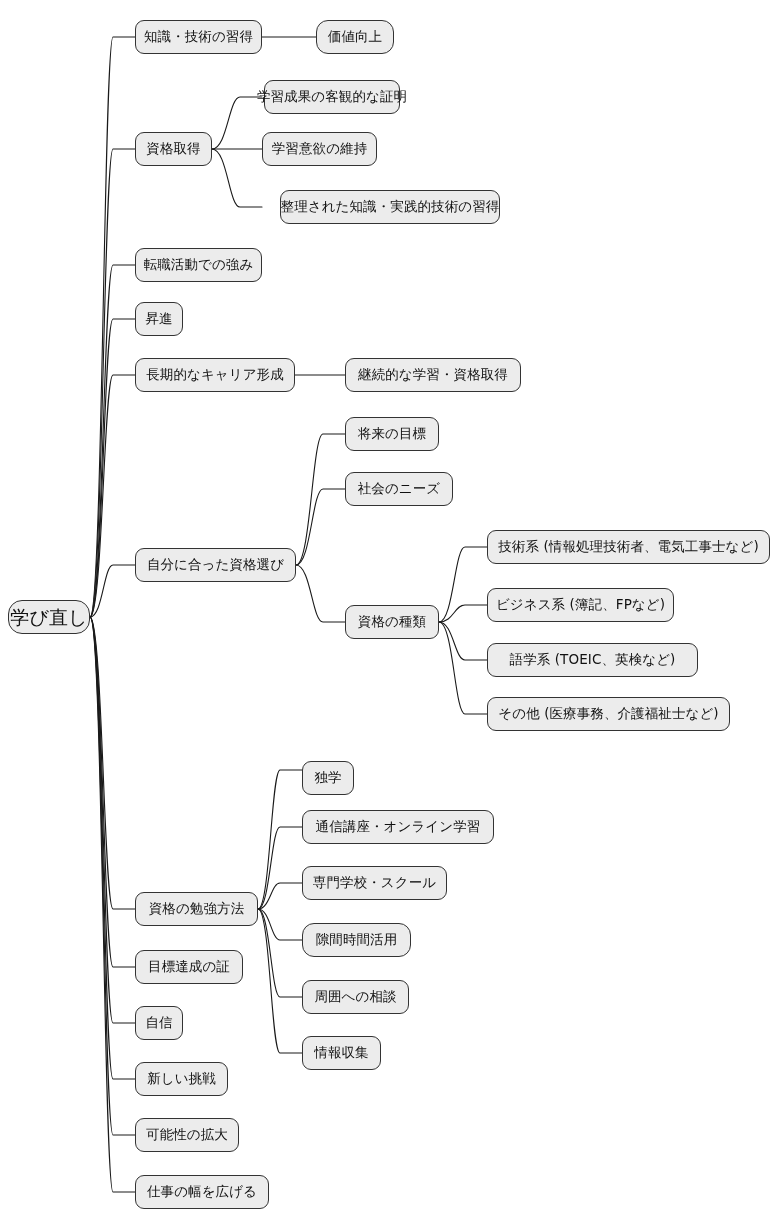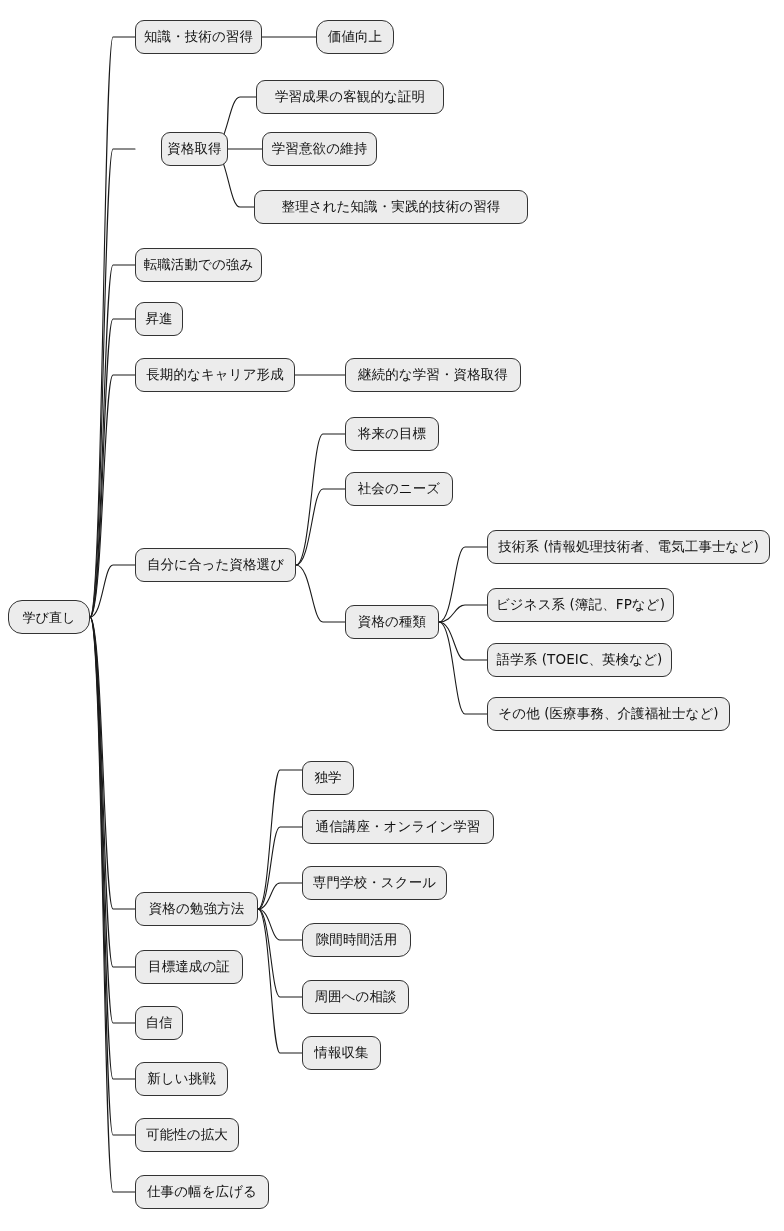--- a/index.html
+++ b/index.html
@@ -44,21 +44,21 @@
     border-radius: 9px;
     color: #111111;
     font-size: 13.5px;
     line-height: 1;
     white-space: nowrap;
     padding: 0 13px;
     height: 34px;
     letter-spacing: 0.1px;
   }
   .node.root {
-    font-size: 13px;
+    font-size: 19px;
     border-radius: 14px;
   }
   .node-label {
     display: block;
   }
 </style>
 </head>
 <body>
 
 <div id="mindmap">
@@ -97,30 +97,30 @@
   <div id="nodes-layer">
       <div class="node root" style="left: 8px; top: 600px; width: 82px;">
         <span class="node-label">学び直し</span>
       </div>
       <div class="node" style="left: 135px; top: 20px; width: 127px;">
         <span class="node-label">知識・技術の習得</span>
       </div>
       <div class="node" style="left: 316px; top: 20px; width: 78px; border-radius: 12px;">
         <span class="node-label">価値向上</span>
       </div>
-      <div class="node" style="left: 135px; top: 132px; width: 67px; margin-left: 26px;">
+      <div class="node" style="left: 135px; top: 132px; width: 77px;">
         <span class="node-label">資格取得</span>
       </div>
-      <div class="node" style="left: 256px; top: 80px; width: 188px;">
+      <div class="node" style="left: 264px; top: 80px; width: 136px;">
         <span class="node-label">学習成果の客観的な証明</span>
       </div>
       <div class="node" style="left: 262px; top: 132px; width: 115px;">
         <span class="node-label">学習意欲の維持</span>
       </div>
-      <div class="node" style="left: 254px; top: 190px; width: 274px;">
+      <div class="node" style="left: 280px; top: 190px; width: 220px;">
         <span class="node-label">整理された知識・実践的技術の習得</span>
       </div>
       <div class="node" style="left: 135px; top: 248px; width: 127px;">
         <span class="node-label">転職活動での強み</span>
       </div>
       <div class="node" style="left: 135px; top: 302px; width: 48px; align-items: center;">
         <span class="node-label">昇進</span>
       </div>
       <div class="node" style="left: 135px; top: 358px; width: 160px;">
         <span class="node-label">長期的なキャリア形成</span>
@@ -139,21 +139,21 @@
       </div>
       <div class="node" style="left: 345px; top: 605px; width: 94px;">
         <span class="node-label">資格の種類</span>
       </div>
       <div class="node" style="left: 487px; top: 530px; width: 283px;">
         <span class="node-label">技術系 (情報処理技術者、電気工事士など)</span>
       </div>
       <div class="node" style="left: 487px; top: 588px; width: 187px;">
         <span class="node-label">ビジネス系 (簿記、FPなど)</span>
       </div>
-      <div class="node" style="left: 487px; top: 643px; width: 185px;">
+      <div class="node" style="left: 487px; top: 643px; width: 211px;">
         <span class="node-label">語学系 (TOEIC、英検など)</span>
       </div>
       <div class="node" style="left: 487px; top: 697px; width: 243px;">
         <span class="node-label">その他 (医療事務、介護福祉士など)</span>
       </div>
       <div class="node" style="left: 135px; top: 892px; width: 123px;">
         <span class="node-label">資格の勉強方法</span>
       </div>
       <div class="node" style="left: 302px; top: 753px; width: 52px; margin-top: 8px;">
         <span class="node-label">独学</span>

